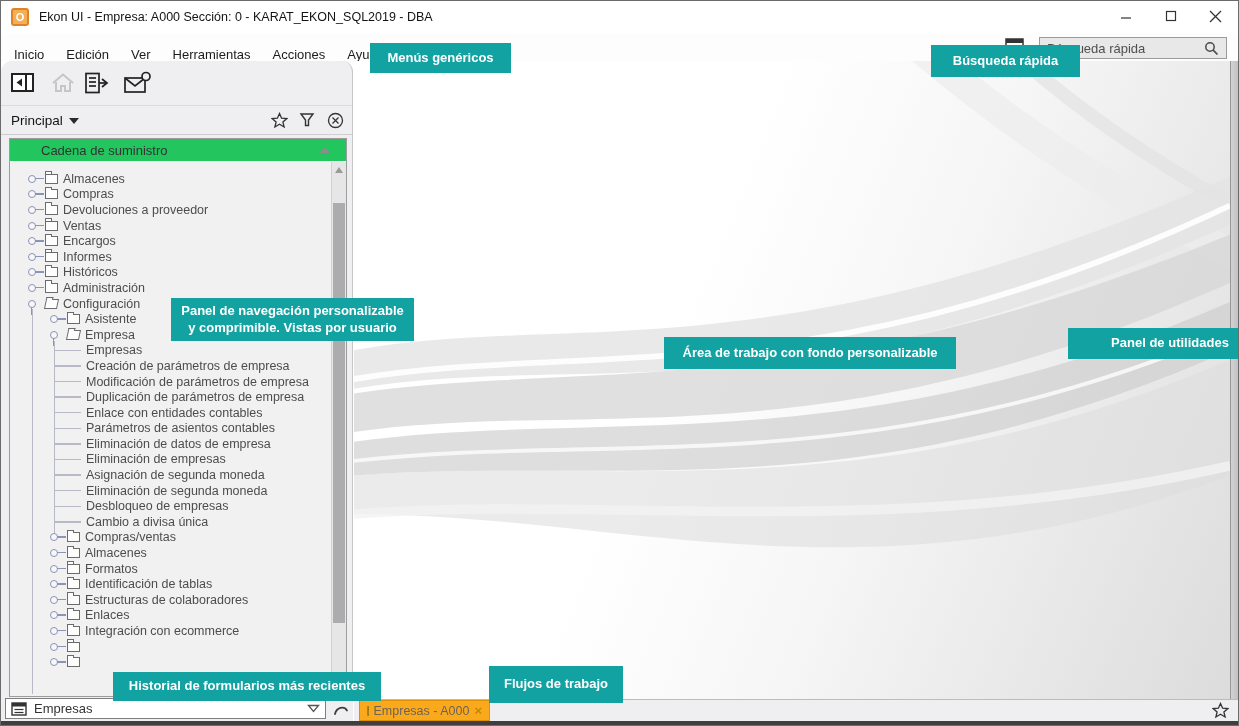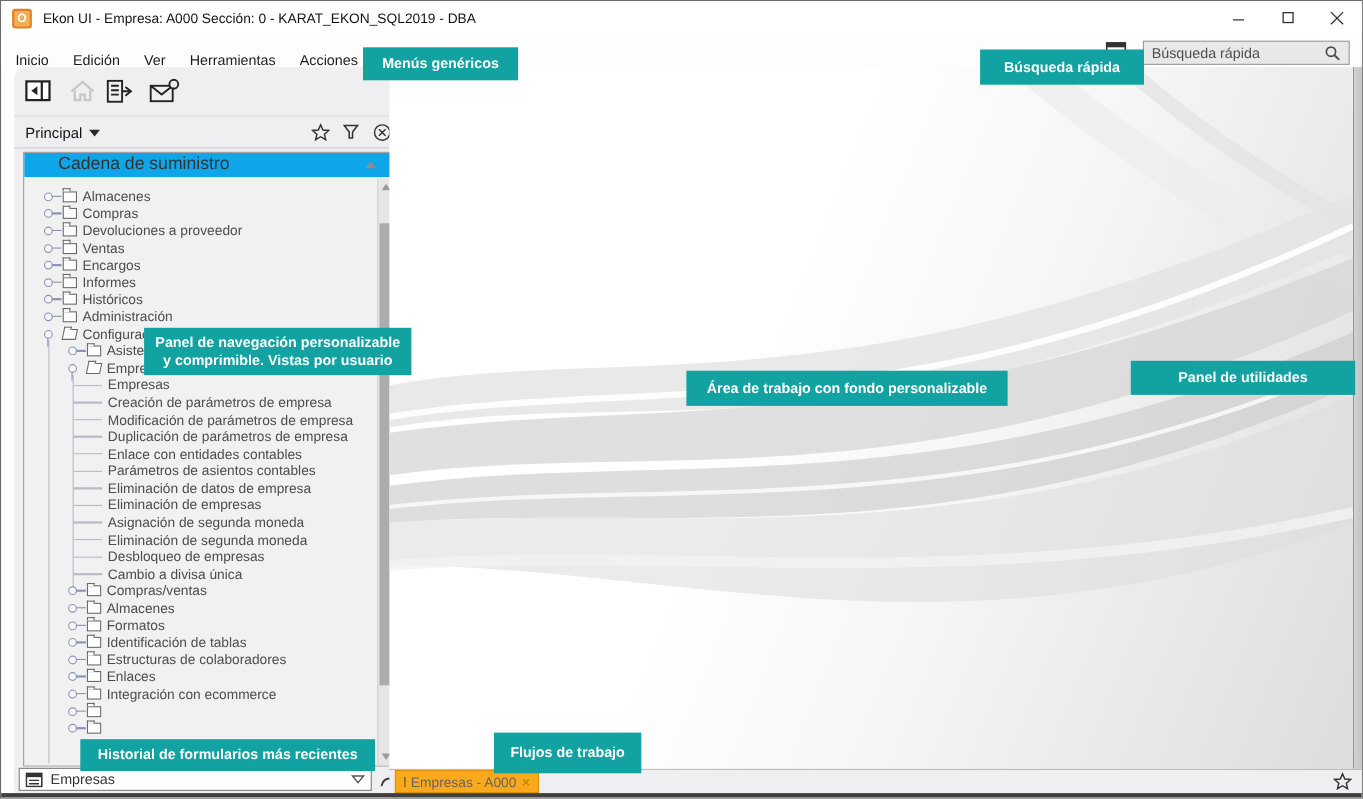--- a/index.html
+++ b/index.html
@@ -20,36 +20,36 @@
   .btn-min { right:90px; } .btn-max { right:45px; } .btn-close { right:0; }
   
   .menubar { position:absolute; top:32px; left:0; right:0; height:28px; background:#fdfdfd; }
   .menu-items { position:absolute; left:2px; top:0; height:28px; display:flex; align-items:center; }
   .menu-item { padding:0 11px; font-size:13px; color:#1c1c1c; cursor:default;margin-top:14px; }
   .list-icon { position:absolute; right:213px; top:5px; width:20px; height:17px; }
   .quick-search { position:absolute; right:11px; top:4px; width:188px; height:22px;
     background:#e9e8e9; border:1px solid #9b9b9b; display:flex; align-items:center; padding:0 7px; }
   .qs-placeholder { flex:1; font-size:13px; color:#4f4f4f; }
   
-  .left-panel { position:absolute; top:60px; left:12px; width:352px; bottom:0;
+  .left-panel { position:absolute; top:60px; left:0; width:352px; bottom:0;
     background:#efeef0; border-right:1px solid #c6c5c7;border-radius:11px; }
   .lp-toolbar { position:absolute; top:0; left:0; right:0; height:44px; }
   .tb-icon { position:absolute; top:8px; width:28px; height:28px; display:flex; align-items:center; justify-content:center; }
   .view-row { position:absolute; top:44px; left:0; right:0; height:30px;
     border-top:1px solid #dbdadc; border-bottom:1px solid #cfcecf; }
   .view-label { position:absolute; left:10px; top:7px; font-size:13.5px; color:#141414; }
   .view-caret { display:inline-block; width:0; height:0; border-left:5px solid transparent;
     border-right:5px solid transparent; border-top:6px solid #2a2a2a; margin-left:6px; vertical-align:middle; }
   .view-icons { position:absolute; right:8px; top:5px; display:flex; gap:10px; }
   .view-icons span { width:18px; height:18px; display:flex; align-items:center; justify-content:center; }
   
   .tree-box { position:absolute; left:8px; top:77px; width:338px; bottom:28px;
     border:1px solid #9d9c9d; background:#f2f1f2; overflow:hidden; }
-  .tree-header { position:absolute; top:0; left:0; right:0; height:22px; background:#0ea5e9;
-    display:flex; align-items:center; padding-left:31px; font-size:16px; color:#333; }
+  .tree-header { position:absolute; top:0; left:0; right:0; height:22px; background:#22c55e;
+    display:flex; align-items:center; padding-left:31px; font-size:13px; color:#333; }
   .hdr-collapse { position:absolute; right:16px; top:8px; width:0; height:0;
     border-left:5px solid transparent; border-right:5px solid transparent; border-bottom:6px solid #8d8d8d; }
   .tree-scroll { position:absolute; right:0; top:23px; bottom:0; width:15px;
     background:#e7e6e7; border-left:1px solid #d2d1d2; }
   .sb-arrow { position:absolute; left:3px; width:0; height:0;
     border-left:4.5px solid transparent; border-right:4.5px solid transparent; }
   .sb-up { top:5px; border-bottom:6px solid #9a9a9a; }
   .sb-down { bottom:5px; border-top:6px solid #9a9a9a; }
   .sb-thumb { position:absolute; left:1px; right:1px; top:41px; height:420px; background:#acabad; }
   .tree-rows { position:absolute; left:0; top:23px; right:15px; bottom:0; padding-top:9px; }
@@ -85,21 +85,21 @@
   .tab-active { position:absolute; left:5px; top:0; height:21px; width:131px;
     background:var(--tab-bg,#FBA91C); border:1px solid var(--tab-border,#DB9005);
     display:flex; align-items:center; padding:0 7px; gap:5px; }
   .tab-label { font-size:12.5px; color:#6e6256; flex:1; white-space:nowrap; }
   .tab-close { font-size:13px; font-weight:bold; color:#BE8A00; line-height:1; }
   .tab-star { position:absolute; right:9px; top:2px; }
   .bottom-edge { position:absolute; left:0; right:0; bottom:0; height:4px; background:#3f3f3f; }
   
   .callout { position:absolute; background:var(--accent,#12A2A1); color:#fff; font-weight:bold;
     font-size:13px; display:flex; align-items:center; justify-content:center; text-align:center;
-    line-height:1.25; z-index:50; padding:2px 6px; }
+    line-height:1.25; z-index:50; padding:2px 6px;margin-left:40px; }
   .co-menus  { left:329px; top:42px;  width:141px; height:30px; }
   .co-search { left:890px; top:44px;  width:149px; height:32px; }
   .co-nav    { left:130px; top:297px; width:243px; height:43px; }
   .co-work   { left:623px; top:336px; width:292px; height:32px;text-align:right; }
   .co-util   { left:1027px; top:327px; width:204px; height:31px; }
   .co-hist   { left:72px;  top:671px; width:268px; height:29px; }
   .co-flow   { left:448px; top:665px; width:134px; height:37px; }
 </style>
 </head>
 <body>

